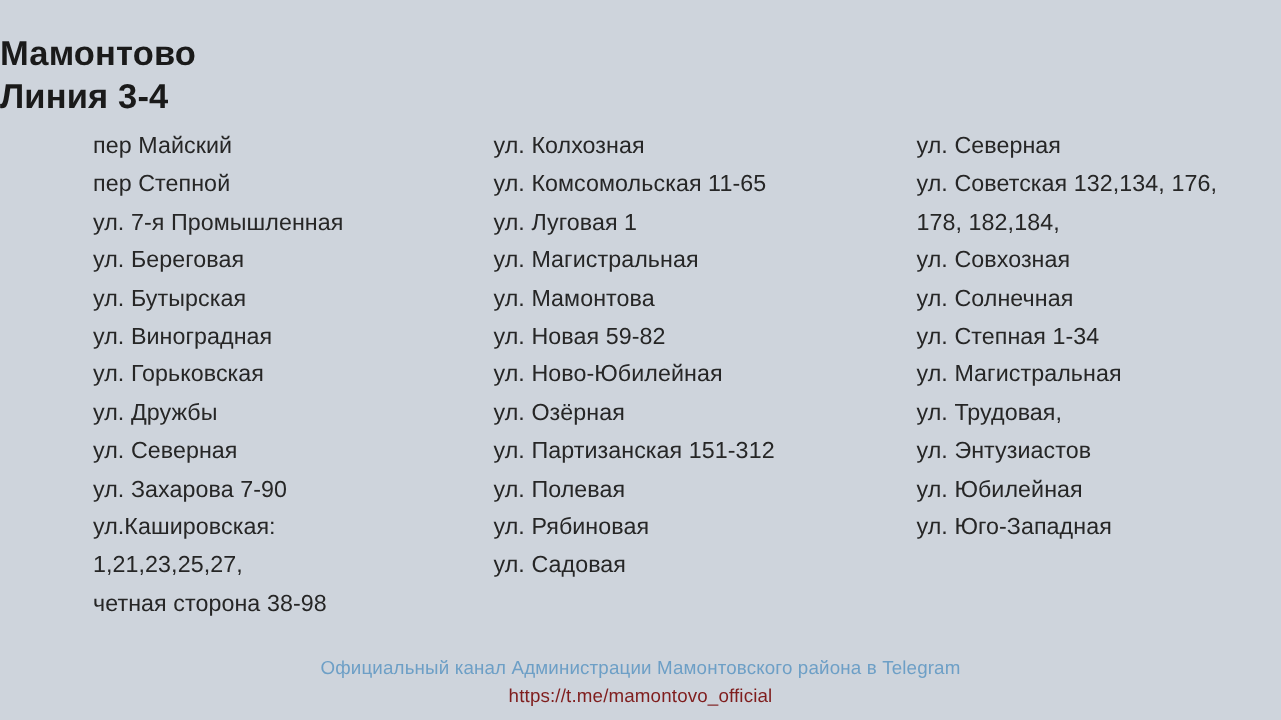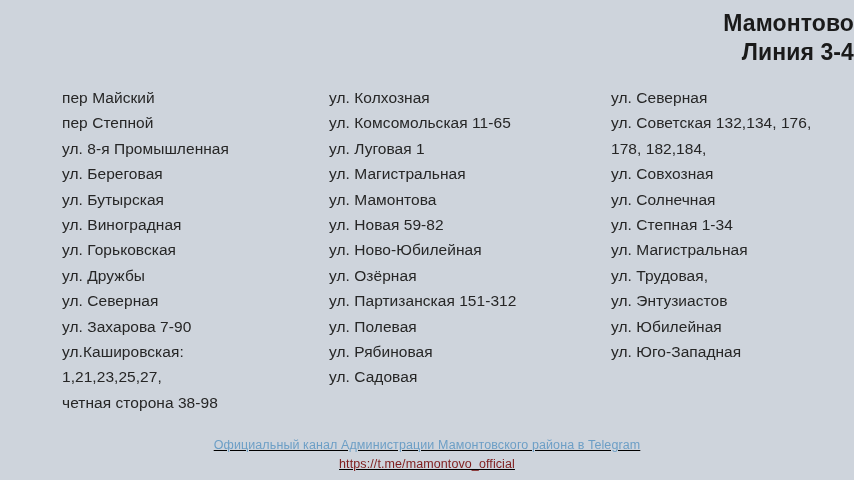--- a/index.html
+++ b/index.html
@@ -23,22 +23,22 @@
     box-sizing: border-box;
     background: #ced4dc;
   }
 
   
   .header {
     position: absolute;
     top: 0;
     left: 0;
     width: 854px;
-    text-align: right;
-    padding-top: 9px;
+    text-align: left;
+    padding-top: 21px;
   }
   .header-line {
     font-size: 23px;
     font-weight: bold;
     color: #1a1a1a;
     line-height: 29px;
     letter-spacing: 0.1px;
     white-space: nowrap;
   }
 
@@ -66,21 +66,20 @@
     letter-spacing: 0.05px;
   }
 
   
   .footer {
     position: absolute;
     left: 0;
     bottom: 6px;
     width: 854px;
     text-align: center;
-    text-decoration: underline;
   }
   .footer-line {
     font-size: 12.5px;
     line-height: 19px;
     color: #6d9fc6;
     letter-spacing: 0.1px;
     white-space: nowrap;
   }
   .footer-line.url {
     color: #7f1d1d;
@@ -93,21 +92,21 @@
 
   <div class="header">
     <div class="header-line">Мамонтово</div>
     <div class="header-line">Линия 3-4</div>
   </div>
 
   <div class="columns">
     <div class="column col-1">
         <div class="street-line">пер Майский</div>
         <div class="street-line">пер Степной</div>
-        <div class="street-line">ул. 8-я Промышленная</div>
+        <div class="street-line">ул. 7-я Промышленная</div>
         <div class="street-line">ул. Береговая</div>
         <div class="street-line">ул. Бутырская</div>
         <div class="street-line">ул. Виноградная</div>
         <div class="street-line">ул. Горьковская</div>
         <div class="street-line">ул. Дружбы</div>
         <div class="street-line">ул. Северная</div>
         <div class="street-line">ул. Захарова 7-90</div>
         <div class="street-line">ул.Кашировская:</div>
         <div class="street-line">1,21,23,25,27,</div>
         <div class="street-line">четная сторона 38-98</div>

